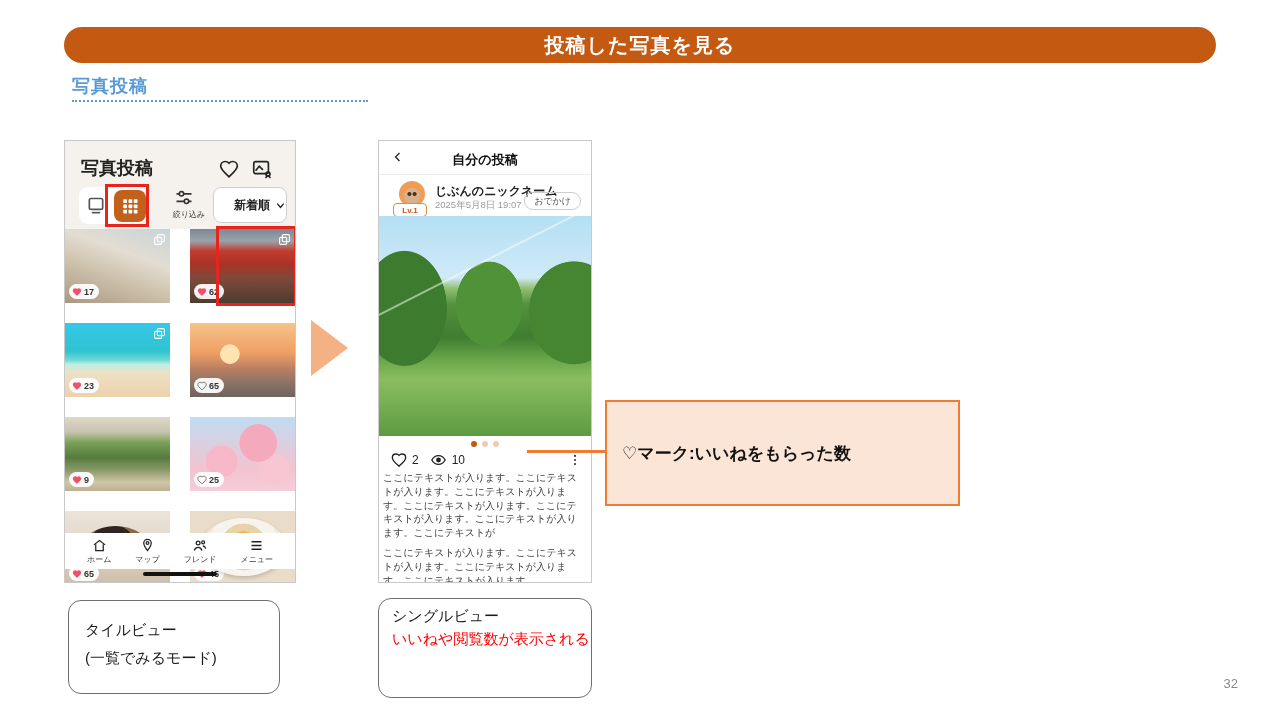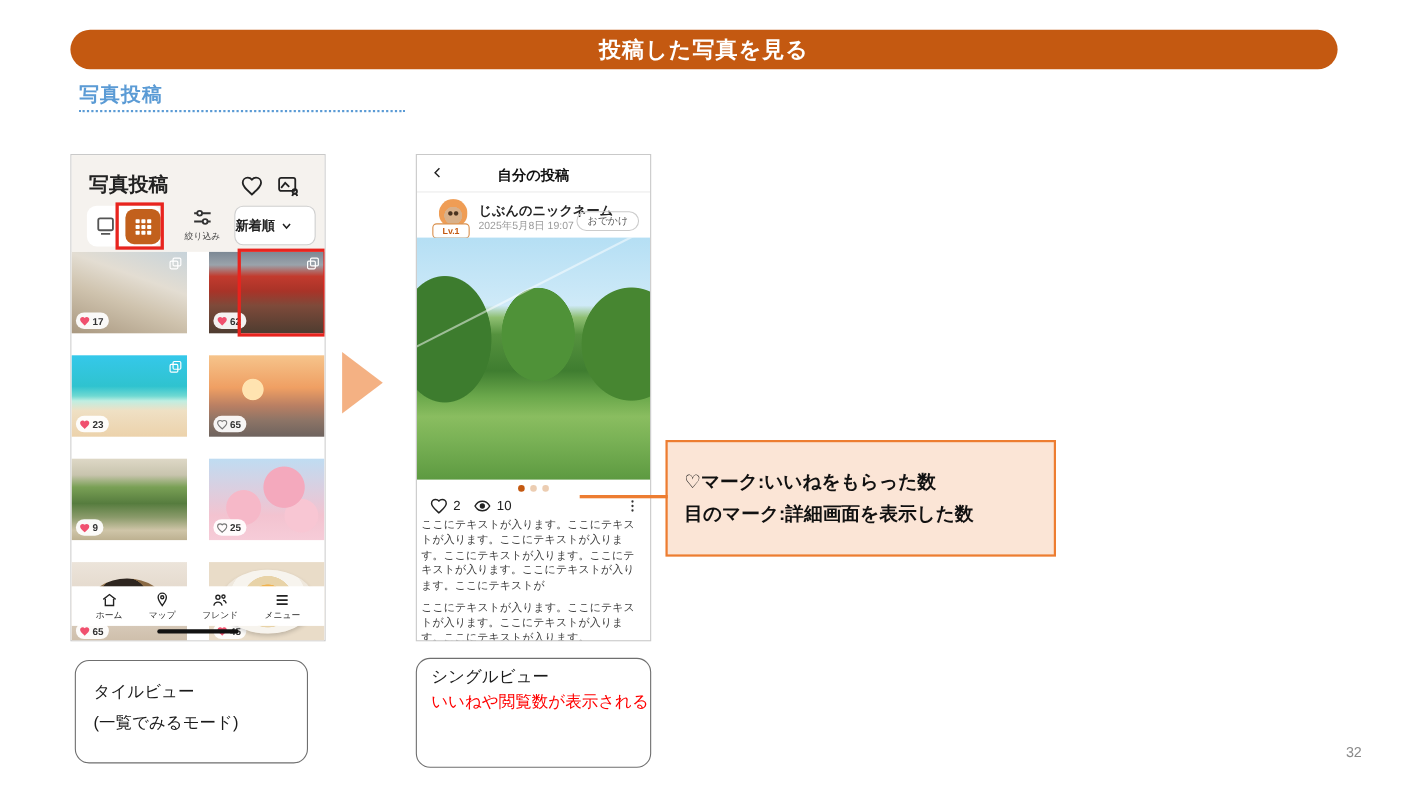--- a/index.html
+++ b/index.html
@@ -36,24 +36,24 @@
   .lp-header { position:absolute; left:0; top:0; right:0; height:88px; background:#F5F2EE; }
   .lp-title { position:absolute; left:16px; top:15px; font-size:18px; font-weight:bold; color:#222; }
   .lp-heart-icon { position:absolute; left:154px; top:18px; }
   .lp-imgsearch-icon { position:absolute; left:186px; top:17px; }
   .lp-toggle { position:absolute; left:14px; top:46px; width:68px; height:37px; background:#fff; border-radius:9px; display:flex; align-items:center; }
   .lp-toggle .slot { width:34px; height:37px; display:flex; align-items:center; justify-content:center; }
   .lp-grid-btn { width:32px; height:32px; background:#C2601C; border-radius:8px; display:flex; align-items:center; justify-content:center; }
   .red-rect { position:absolute; border:3px solid #E8241E; z-index:6; }
   .rr-gridbtn { left:40px; top:43px; width:44px; height:43px; }
   .rr-beach { left:151px; top:85px; width:81px; height:80px; }
-  .lp-filter { position:absolute; left:98px; top:47px; width:42px; text-align:center; }
+  .lp-filter { position:absolute; left:98px; top:47px; width:42px; text-align:right; }
   .lp-filter .lbl { font-size:8px; color:#3d3d3d; margin-top:1px; }
   .lp-sort { position:absolute; left:148px; top:46px; width:74px; height:36px; background:#fff; border:1px solid #cfcfcf; border-radius:8px;
-             display:flex; align-items:center; justify-content:flex-start; gap:5px; font-size:12px; font-weight:bold; color:#222; }
+             display:flex; align-items:center; justify-content:flex-end; gap:5px; font-size:12px; font-weight:bold; color:#222; }
   .lp-grid { position:absolute; left:0; top:88px; width:230px; display:grid; grid-template-columns:repeat(2,1fr); gap:20px; background:#fff; }
   .cell { position:relative; height:74px; overflow:hidden; }
   .badge { position:absolute; left:4px; bottom:4px; height:15px; background:rgba(255,255,255,.93); border-radius:8px;
            display:flex; align-items:center; gap:2px; padding:0 5px 0 3px; font-size:9px; font-weight:bold; color:#333; }
   .stack-icon { position:absolute; right:4px; top:4px; }
   .lp-nav { position:absolute; left:0; right:0; top:392px; height:36px; display:flex; justify-content:space-around; padding:0 10px; background:#fff; }
   .nav-item { display:flex; flex-direction:column; align-items:center; justify-content:center; gap:1px; color:#222; }
   .nav-item span { font-size:8px; color:#333; }
   .home-indicator { position:absolute; left:50%; transform:translateX(-50%); top:431px; width:74px; height:4px; background:#121212; border-radius:2px; }
 
@@ -372,21 +372,20 @@
   <div class="rp-body">
     <p>ここにテキストが入ります。ここにテキストが入ります。ここにテキストが入ります。ここにテキストが入ります。ここにテキストが入ります。ここにテキストが入ります。ここにテキストが</p>
     <p>ここにテキストが入ります。ここにテキストが入ります。ここにテキストが入ります。ここにテキストが入ります。</p>
 
   </div>
 </div>
 
 <div class="abs leader-line"></div>
 <div class="abs callout">
   <div>♡マーク:いいねをもらった数</div>
-  <div>目のマーク:詳細画面を表示した数</div>
 </div>
 
 <div class="abs caption-box caption-tile">
   <div>タイルビュー</div>
   <div>(一覧でみるモード)</div>
 </div>
 <div class="abs caption-box caption-single">
   <div>シングルビュー</div>
   <div class="caption-red">いいねや閲覧数が表示される</div>
 </div>

